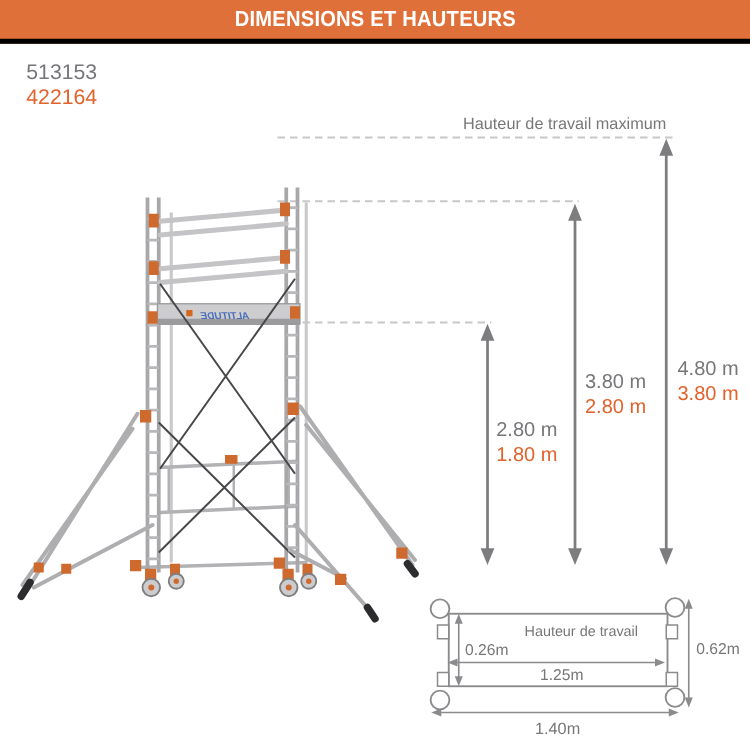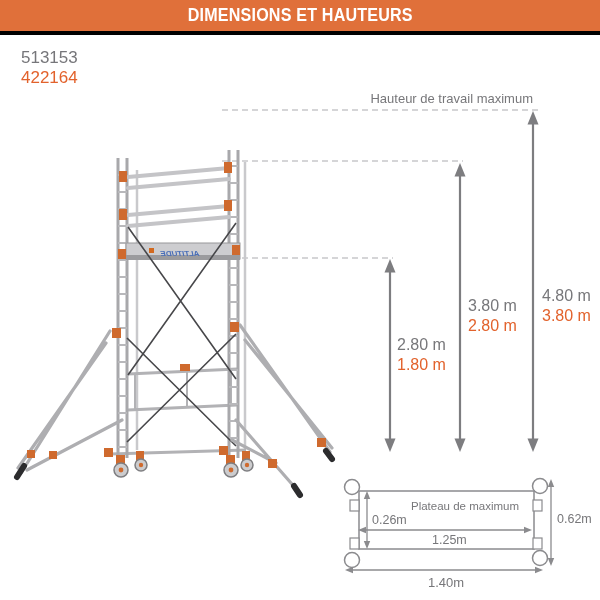--- a/index.html
+++ b/index.html
@@ -148,19 +148,19 @@
   </div>
   <div class="vals" style="left:468px; top:296px;">
     <div class="g">3.80 m</div>
     <div class="o">2.80 m</div>
   </div>
   <div class="vals" style="left:542px; top:251px;margin-top:35px;">
     <div class="g">4.80 m</div>
     <div class="o">3.80 m</div>
   </div>
 
-  <div class="fp" style="left:395px; width:140px; text-align:center; top:500px; font-size:11.5px;">Plateau de maximum</div>
+  <div class="fp" style="left:395px; width:140px; text-align:center; top:500px; font-size:11.5px;">Hauteur de travail</div>
   <div class="fp" style="left:372px; top:513px;">0.26m</div>
   <div class="fp" style="left:432px; top:533px;">1.25m</div>
   <div class="fp" style="left:557px; top:512px;">0.62m</div>
   <div class="fp" style="left:428px; top:575px; font-size:13px;">1.40m</div>
 
 </div>
 
 </body></html>

